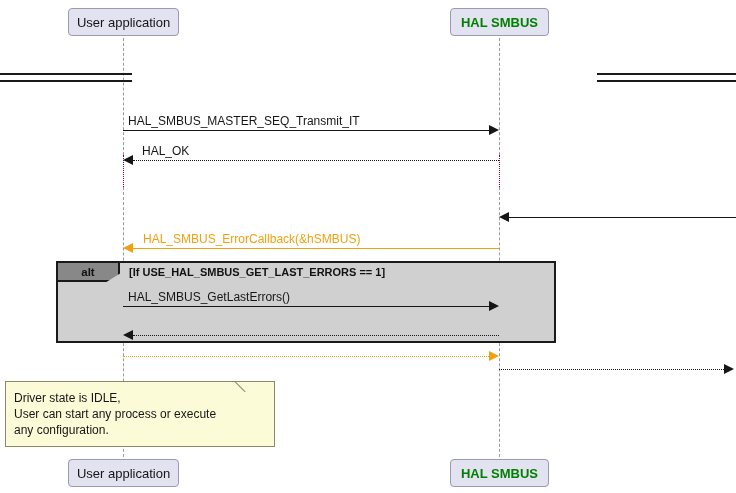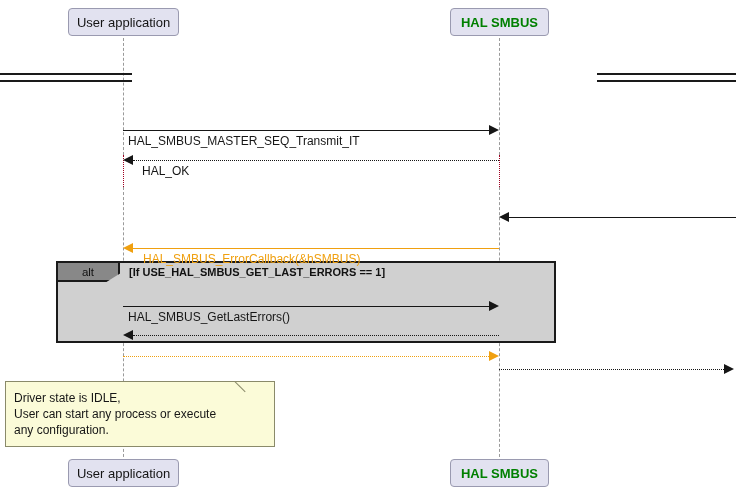--- a/index.html
+++ b/index.html
@@ -57,21 +57,21 @@
     border:2px solid #1a1a1a;
     z-index:3;
   }
   .alt-tag{
     position:absolute;
     box-sizing:border-box;
     background:#888888;
     border-right:2px solid #1a1a1a;
     border-bottom:2px solid #1a1a1a;
     display:flex;align-items:center;justify-content:center;
-    font-size:11.5px;font-weight:normal;color:#111;
+    font-size:11.5px;font-weight:bold;color:#111;
     z-index:5;
     clip-path:polygon(0 0,100% 0,100% 55%,78% 100%,0 100%);
   }
   .alt-cond{
     position:absolute;
     font-size:11px;font-weight:bold;color:#111;
     white-space:nowrap;z-index:5;
   }
 
   
@@ -102,21 +102,20 @@
   }
   .arrow.right.orange{border-left-color:#F0A010;}
   .arrow.left.orange{border-right-color:#F0A010;}
 
   .msg-label{
     position:absolute;
     font-size:12px;
     color:#161616;
     white-space:nowrap;
     z-index:5;
-    margin-top:20px;
   }
   .msg-label.orange{color:#F0A010;}
 
   
   .note{
     position:absolute;
     box-sizing:border-box;
     background:#FBFBD8;
     border:1px solid #8a8a6a;
     z-index:7;

